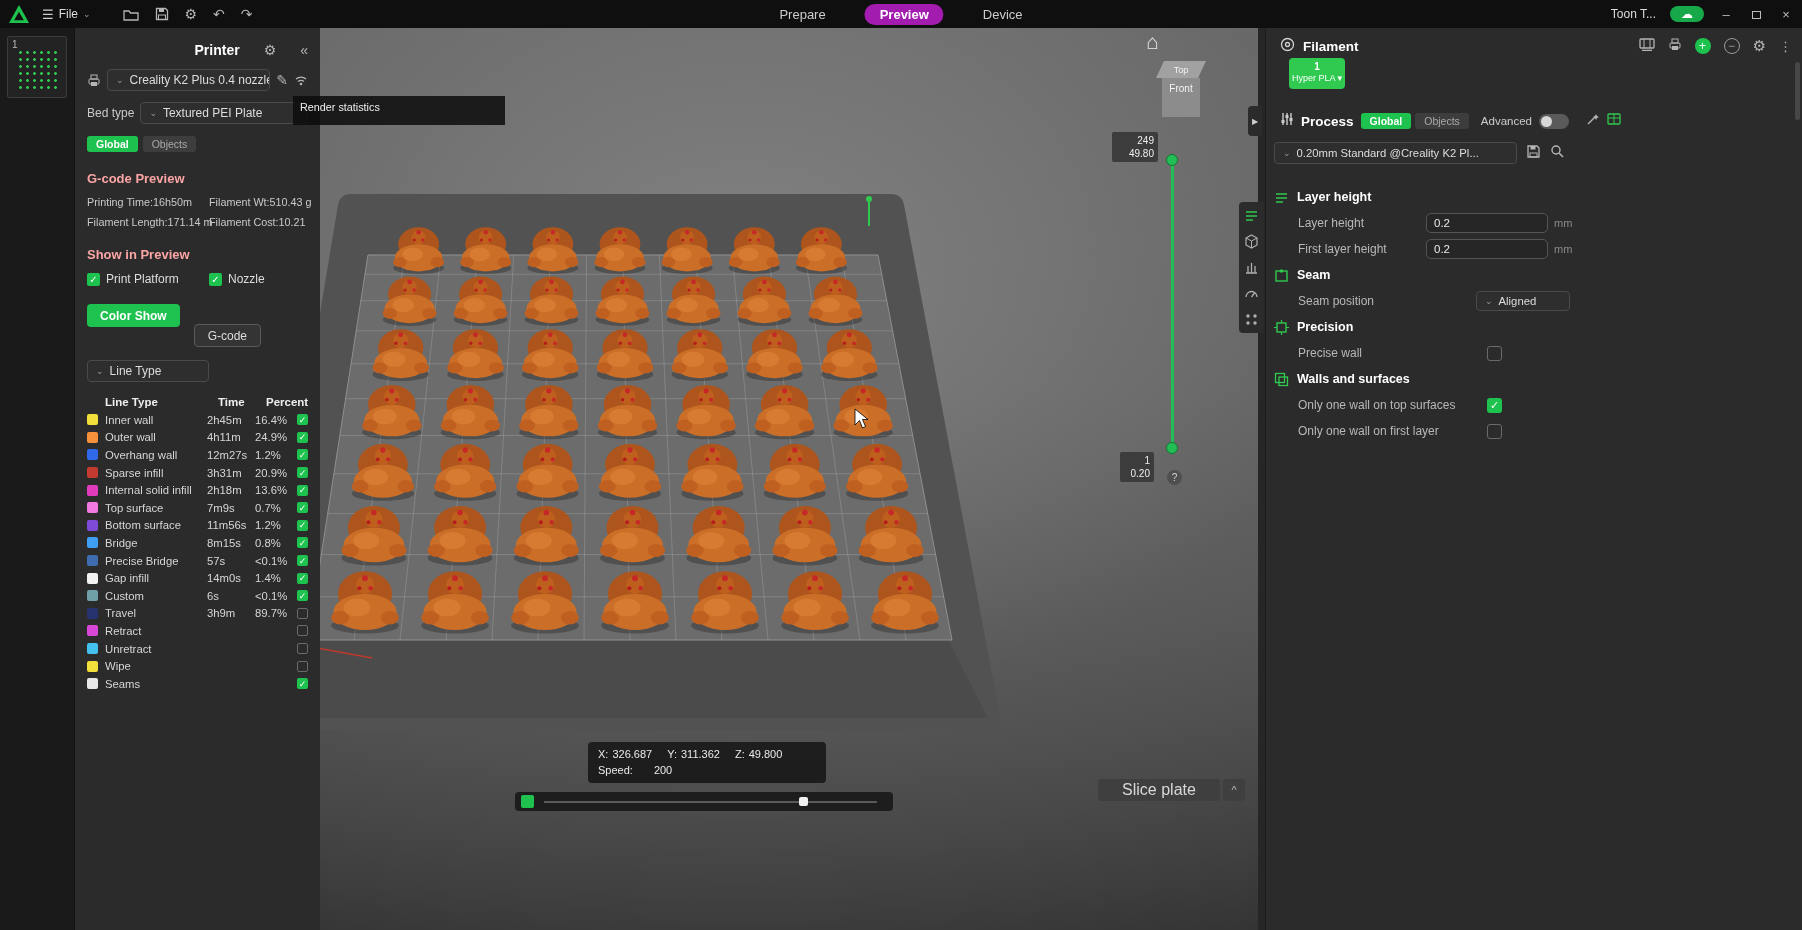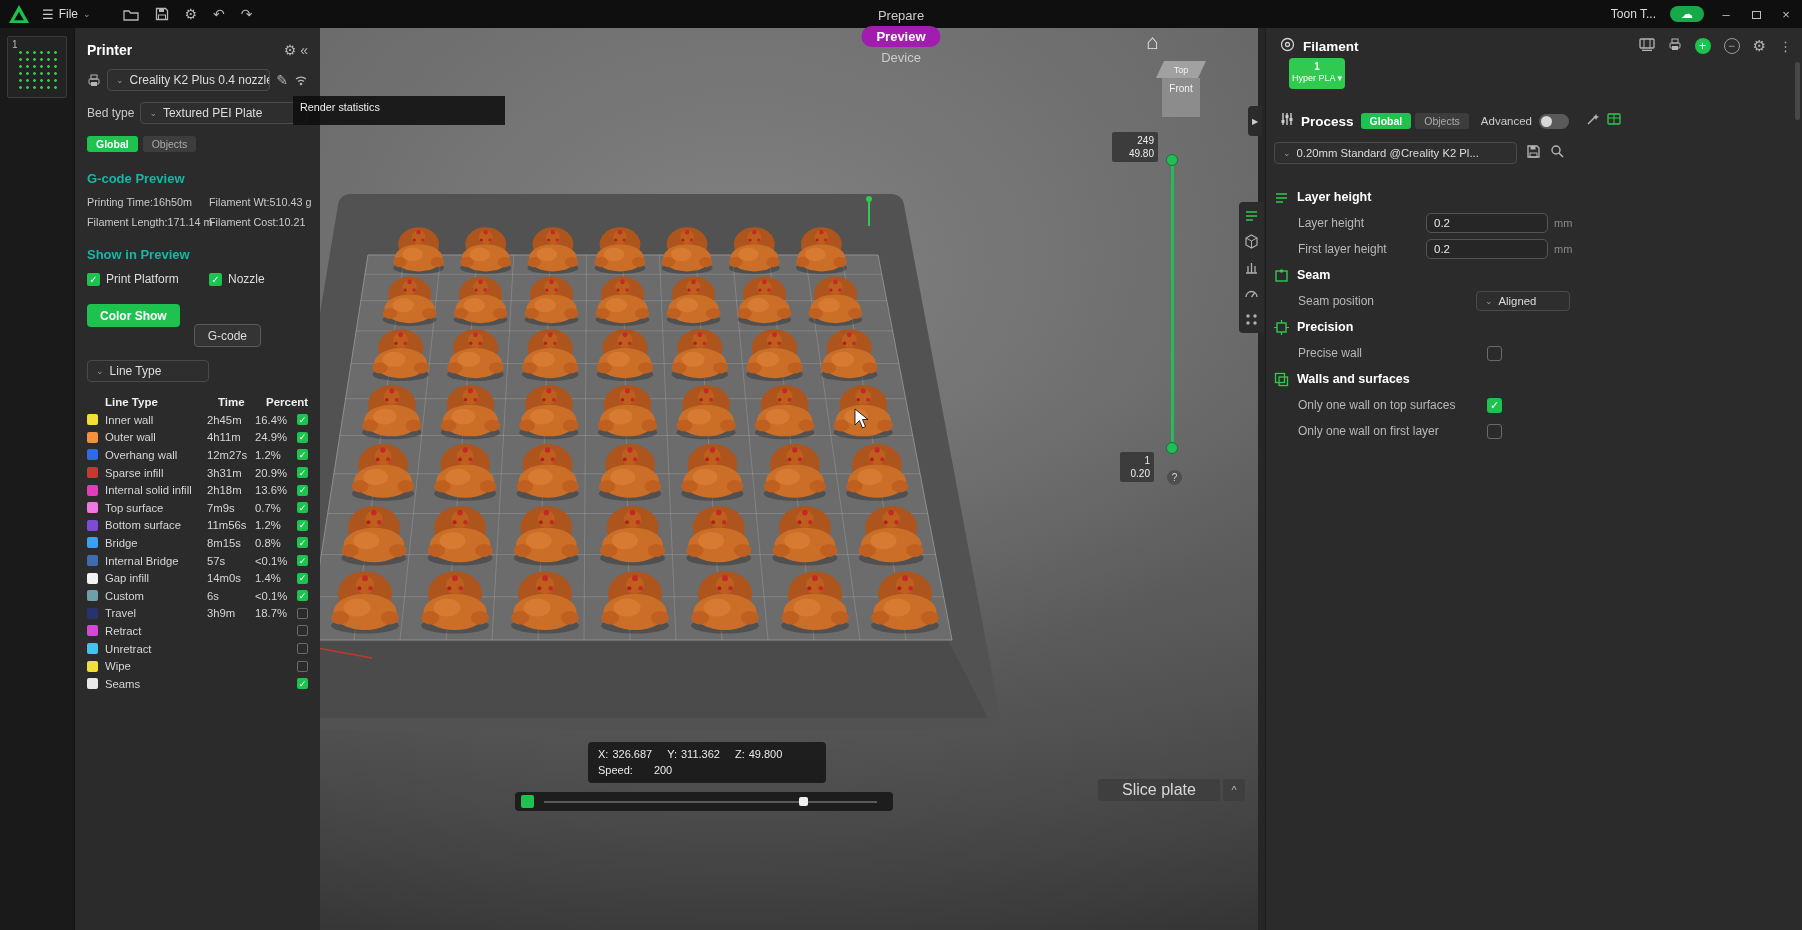--- a/index.html
+++ b/index.html
@@ -7,48 +7,48 @@
   body{position:relative;overflow:hidden;background:#262626;font-family:"Liberation Sans",sans-serif;color:#d6d6d6;}
 
   
   .titlebar{position:absolute;left:0;top:0;width:1802px;height:28px;background:#0f0f0f;display:flex;align-items:center;z-index:40;}
   .tb-left{display:flex;align-items:center;gap:12px;padding-left:8px;}
   .logo{width:22px;height:20px;display:inline-flex;}
   .menu{display:flex;align-items:center;gap:5px;color:#ddd;font-size:12px;cursor:default;}
   .caret{font-size:9px;color:#999;line-height:1;}
   .tb-icons{display:flex;gap:16px;margin-left:20px;color:#b5b5b5;font-size:14px;align-items:center;}
   .tb-icons .icon{display:inline-flex;align-items:center;}
-  .tb-center{position:absolute;left:50%;transform:translateX(-50%);display:flex;align-items:center;height:19px;flex-direction:column;}
+  .tb-center{position:absolute;left:50%;transform:translateX(-50%);display:flex;gap:24px;align-items:center;height:19px;}
   .nav-tab{font-size:13px;color:#ccc;padding:3px 15px;border-radius:12px;cursor:default;}
   .nav-tab.active{background:#a21caf;color:#fff;font-weight:bold;}
   .tb-right{position:absolute;right:8px;display:flex;align-items:center;gap:14px;}
   .cloud-pill{background:#17a84a;border-radius:10px;padding:1px 11px;color:#fff;font-size:12px;}
   .win-btn{color:#bbb;font-size:13px;width:16px;text-align:center;}
   .maxbox{display:inline-block;width:9px;height:8px;border:1px solid #bbb;}
 
   
   .plate-strip{position:absolute;left:0;top:28px;width:75px;height:902px;background:#1a1a1a;border-right:1px solid #121212;}
   .plate-thumb{position:absolute;left:7px;top:8px;width:60px;height:62px;background:#232323;border:1px solid #3c3c3c;border-radius:2px;}
   .plate-thumb .num{position:absolute;left:4px;top:2px;font-size:10px;color:#bbb;}
   .plate-thumb .dots{position:absolute;left:9px;right:7px;top:12px;bottom:8px;background-image:radial-gradient(#2fca4f 1.3px,transparent 1.5px);background-size:7px 7px;}
 
   
   .left-panel{position:absolute;left:75px;top:28px;width:245px;height:902px;background:#2b2b2b;padding:14px 12px 0 12px;overflow:hidden;}
-  .lp-header{display:flex;align-items:center;gap:4px;}
+  .lp-header{display:flex;align-items:center;gap:24px;text-align:right;}
   .lp-title{font-size:14px;font-weight:bold;color:#fff;flex:1;}
   .mini-icon{color:#b5b5b5;font-size:14px;display:inline-flex;align-items:center;}
   .row{display:flex;align-items:center;gap:6px;margin-top:11px;}
   .select{display:flex;align-items:center;gap:6px;border:1px solid #4a4a4a;border-radius:4px;height:22px;padding:0 8px;font-size:12px;color:#ddd;background:#2e2e2e;white-space:nowrap;overflow:hidden;}
   .select.grow{flex:1;min-width:0;}
   .bt-label{font-size:12px;color:#c9c9c9;white-space:nowrap;}
   .pills{display:flex;gap:5px;margin-top:12px;}
   .pill{font-size:10.5px;padding:2px 9px;border-radius:3px;cursor:default;}
   .pill.on{background:#1ec24e;color:#fff;font-weight:bold;}
   .pill.off{background:#3d3d3d;color:#aaa;}
-  .sec-title{font-size:13px;font-weight:bold;color:#14b8a6;margin-top:19px;}
+  .sec-title{font-size:13px;font-weight:bold;color:#fca5a5;margin-top:19px;}
   .gp-stats{display:grid;grid-template-columns:122px 1fr;row-gap:8px;margin-top:10px;font-size:10.8px;color:#c9c9c9;}
   .gp-stat{display:flex;white-space:nowrap;}
   .sip-grid{display:grid;grid-template-columns:122px 1fr;margin-top:10px;}
   .sip-item{display:flex;align-items:center;gap:6px;font-size:12px;color:#ddd;}
   .cb{width:13px;height:13px;border-radius:2px;display:inline-flex;align-items:center;justify-content:center;font-size:10px;flex:none;color:#fff;}
   .cb.on{background:#1ec24e;}
   .cb.off{border:1px solid #6a6a6a;}
   .cb.small{width:11px;height:11px;font-size:9px;}
   .view-btns{display:flex;gap:14px;margin-top:18px;}
   .vbtn{height:23px;padding:0 13px;border-radius:4px;font-size:12px;font-family:inherit;}
@@ -327,21 +327,21 @@
         </div>
         <div class="lt-row">
           <span class="sw" style="background: rgb(63, 157, 242);"></span>
           <span class="lt-label">Bridge</span>
           <span class="lt-time">8m15s</span>
           <span class="lt-pct">0.8%</span>
           <span class="cb small on">✓</span>
         </div>
         <div class="lt-row">
           <span class="sw" style="background: rgb(62, 108, 174);"></span>
-          <span class="lt-label">Internal Bridge</span>
+          <span class="lt-label">Precise Bridge</span>
           <span class="lt-time">57s</span>
           <span class="lt-pct">&lt;0.1%</span>
           <span class="cb small on">✓</span>
         </div>
         <div class="lt-row">
           <span class="sw" style="background: rgb(242, 242, 242);"></span>
           <span class="lt-label">Gap infill</span>
           <span class="lt-time">14m0s</span>
           <span class="lt-pct">1.4%</span>
           <span class="cb small on">✓</span>
@@ -350,21 +350,21 @@
           <span class="sw" style="background: rgb(111, 160, 168);"></span>
           <span class="lt-label">Custom</span>
           <span class="lt-time">6s</span>
           <span class="lt-pct">&lt;0.1%</span>
           <span class="cb small on">✓</span>
         </div>
         <div class="lt-row">
           <span class="sw" style="background: rgb(39, 51, 110);"></span>
           <span class="lt-label">Travel</span>
           <span class="lt-time">3h9m</span>
-          <span class="lt-pct">18.7%</span>
+          <span class="lt-pct">89.7%</span>
           <span class="cb small off"></span>
         </div>
         <div class="lt-row">
           <span class="sw" style="background: rgb(216, 70, 216);"></span>
           <span class="lt-label">Retract</span>
           <span class="lt-time"></span>
           <span class="lt-pct"></span>
           <span class="cb small off"></span>
         </div>
         <div class="lt-row">

